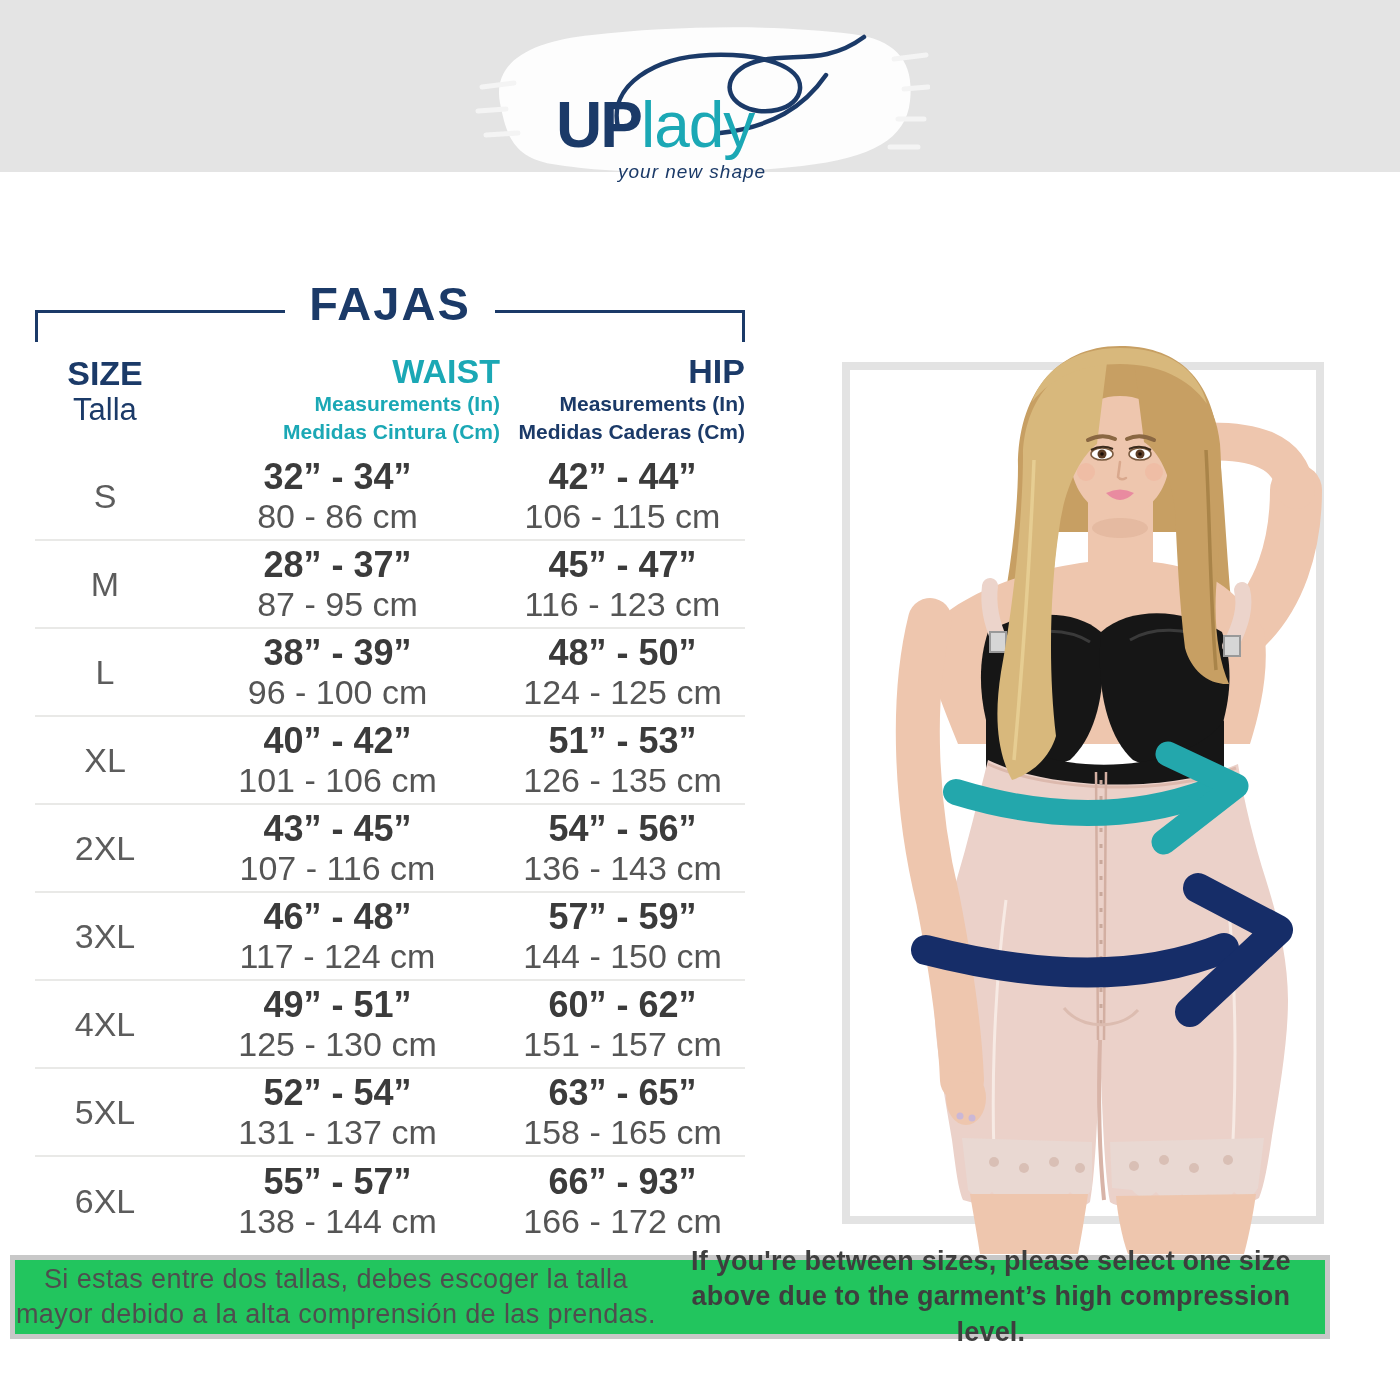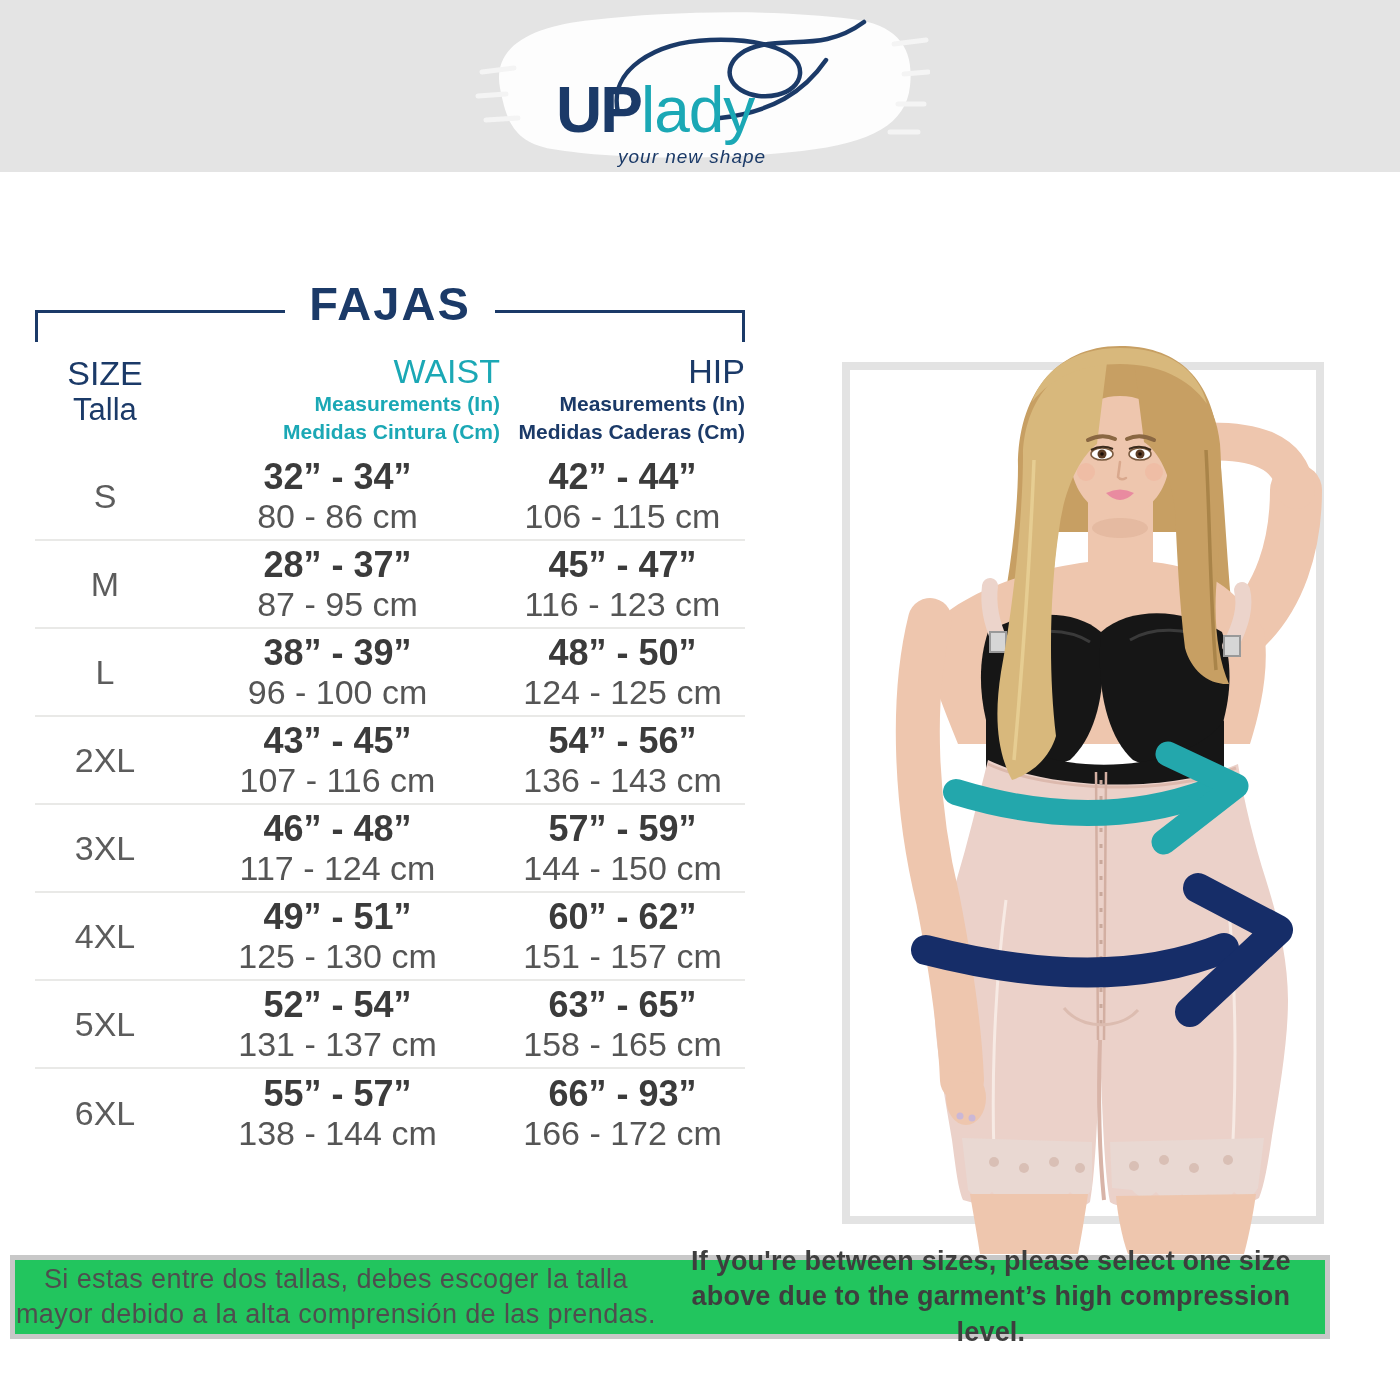--- a/index.html
+++ b/index.html
@@ -7,37 +7,37 @@
     --text-mid:#555555; --label-gray:#5c5c5c; --divider:#e9e9e7; --box-border:#c8c8c8;
     --frame-border:#e3e3e3; --arrow-teal:#23a7ac; --arrow-navy:#162d68;
     --skin:#eec6ae; --hair:#c79f63; --hair-light:#d8b87c; --garment:#ebd1c9; --lace:#e9d8d2; --bra:#161616;
   }
   *{margin:0;padding:0;box-sizing:border-box}
   html,body{width:1400px;height:1400px}
   body{font-family:"Liberation Sans","DejaVu Sans",sans-serif;background:#ffffff;position:relative;overflow:hidden}
 
   
   .header-band{position:absolute;left:0;top:0;width:1400px;height:172px;background:var(--header-bg)}
-  .logo-wrap{position:absolute;left:470px;top:0;width:460px;height:172px}
+  .logo-wrap{position:absolute;left:470px;top:15px;width:460px;height:172px}
   .logo-wrap svg{position:absolute;left:0;top:0}
   .brand{position:absolute;left:86px;top:78px;line-height:1;white-space:nowrap}
   .brand .up{font-size:64px;font-weight:800;color:var(--navy);letter-spacing:-2px}
   .brand .lady{font-size:64px;font-weight:500;color:var(--teal);letter-spacing:-1px}
   .tagline{position:absolute;left:148px;top:146px;width:170px;text-align:left;font-size:19px;font-style:italic;color:var(--navy);letter-spacing:1px}
 
   
   .chart{position:absolute;left:35px;top:283px;width:710px}
   .title-row{display:flex;align-items:center;height:56px}
   .bracket{flex:1;height:3px;background:var(--navy);position:relative}
   .bracket.left::before{content:"";position:absolute;left:0;top:0;width:3px;height:32px;background:var(--navy)}
   .bracket.right::before{content:"";position:absolute;right:0;top:0;width:3px;height:32px;background:var(--navy)}
   .chart-title{font-size:47px;font-weight:800;color:var(--navy);letter-spacing:2px;margin:12px 24px;transform:translateY(-8px)}
   .thead{display:grid;grid-template-columns:140px 325px 245px;margin-top:14px;height:96px}
   .th{text-align:right}
-  .th .big{font-size:34px;font-weight:400;line-height:1.1}
+  .th .big{font-size:34px;font-weight:700;line-height:1.1}
   .th .sub{font-size:21px;font-weight:700;line-height:1.3}
   .th.size-col{color:var(--navy);text-align:center;padding-top:2px}
   .th.size-col .big{letter-spacing:0}
   .th.size-col .sub{font-size:31px;font-weight:400;line-height:1.15}
   .th.waist-col{color:var(--teal)}
   .th.hip-col{color:var(--navy)}
   .rows{margin-top:4px}
   .trow{display:grid;grid-template-columns:140px 325px 245px;height:88px;border-bottom:2px solid var(--divider)}
   .trow:last-child{border-bottom:none}
   .cell{display:flex;flex-direction:column;justify-content:center;align-items:center;text-align:center}
@@ -136,20 +136,33 @@
       <div class="cell">
         <span class="in">38” - 39”</span>
         <span class="cm">96 - 100 cm</span>
       </div>
       <div class="cell">
         <span class="in">48” - 50”</span>
         <span class="cm">124 - 125 cm</span>
       </div>
     </div>
 
+    <div class="trow">
+      <div class="cell size">
+          <span>XL</span>
+        </div>
+      <div class="cell">
+        <span class="in">40” - 42”</span>
+        <span class="cm">101 - 106 cm</span>
+      </div>
+      <div class="cell">
+        <span class="in">51” - 53”</span>
+        <span class="cm">126 - 135 cm</span>
+      </div>
+    </div>
 
     <div class="trow">
       <div class="cell size">
           <span>2XL</span>
         </div>
       <div class="cell">
         <span class="in">43” - 45”</span>
         <span class="cm">107 - 116 cm</span>
       </div>
       <div class="cell">

